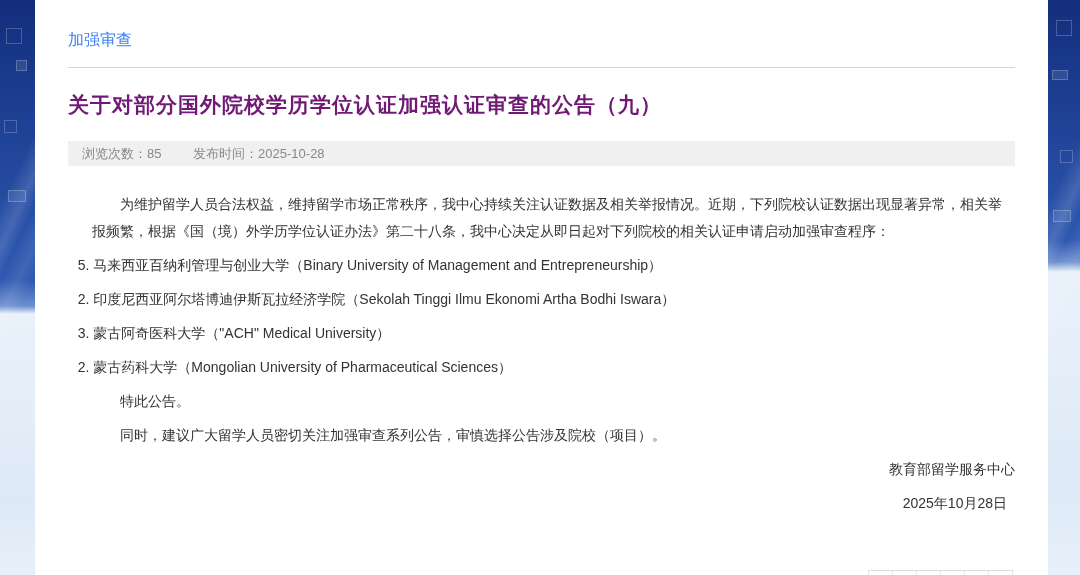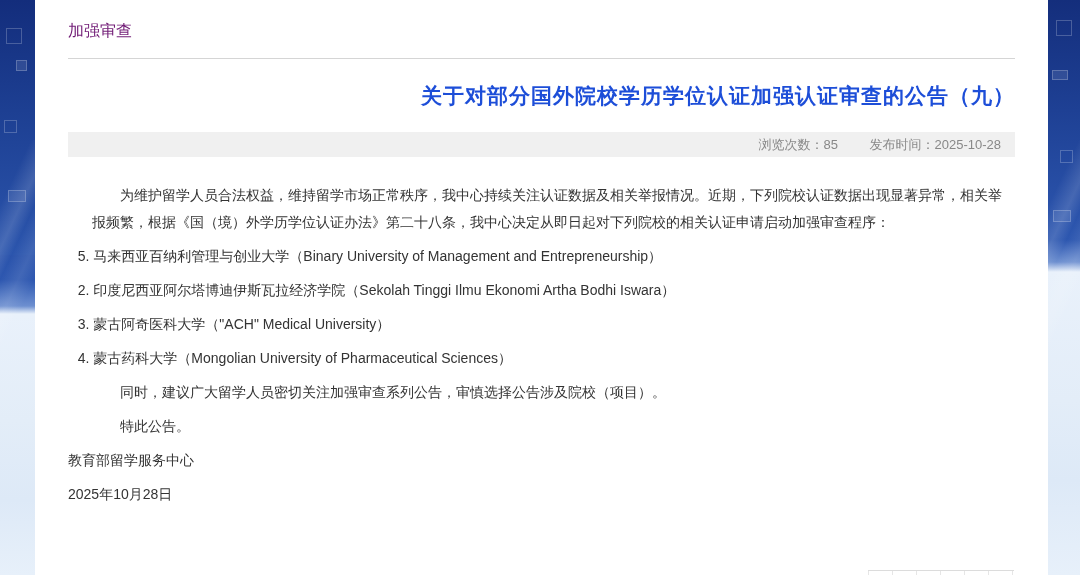--- a/index.html
+++ b/index.html
@@ -39,41 +39,41 @@
   .band-right .sq2 { left:4px; top:70px; width:14px; height:8px; }
   .band-right .sq3 { left:12px; top:150px; }
   .band-right .sq4 { left:5px; top:210px; }
 
   
   .content {
     position:absolute; left:35px; top:0; width:1013px; height:575px;
     background:#ffffff; box-sizing:border-box; padding:0 33px;
   }
 
-  .crumb { padding-top:21px; font-size:16px; color:#701a75; }
+  .crumb { padding-top:30px; font-size:16px; color:#3b82f6; }
   .divider { margin-top:16px; border-bottom:1px solid #d5d5d5; height:0; }
 
   .title {
     margin:22px 0 0 0; padding:0;
-    text-align:right; font-size:21px; font-weight:bold; color:#1d4ed8;
+    text-align:left; font-size:21px; font-weight:bold; color:#701a75;
     letter-spacing:1px; line-height:30px;
   }
 
   .meta {
     margin-top:21px; height:25px; line-height:25px;
-    background:#f0f0f0; text-align:right;
+    background:#f0f0f0; text-align:left;
     font-size:13px; color:#888888;
   }
   .meta-item { margin:0 14px; }
 
   .article { margin-top:25px; font-size:14px; color:#333333; line-height:27px; }
   .article p { margin:0 0 7px 0; padding:0; }
   .para.indent { text-indent:2em;margin-left:24px; }
   .para.school { padding-left:0.7em; }
-  .sig { margin-top:6px !important; padding-right:2px; }
+  .sig { text-align:right; margin-top:6px !important; padding-right:2px; }
   .sig.date { padding-right:8px; }
 
   .footer-ticks {
     position:absolute; left:868px; top:570px; width:146px; height:5px;
     border-top:1px solid #dcdcdc;
     background:repeating-linear-gradient(90deg, #e6e6e6 0 1px, transparent 1px 24px);
   }
 </style>
 </head>
 <body>
@@ -106,23 +106,23 @@
     <div class="meta">
       <span class="meta-item"><span>浏览次数：</span><span>85</span></span>
       <span class="meta-item"><span>发布时间：</span><span>2025-10-28</span></span>
     </div>
 
     <div class="article">
       <p class="para indent">为维护留学人员合法权益，维持留学市场正常秩序，我中心持续关注认证数据及相关举报情况。近期，下列院校认证数据出现显著异常，相关举报频繁，根据《国（境）外学历学位认证办法》第二十八条，我中心决定从即日起对下列院校的相关认证申请启动加强审查程序：</p>
       <p class="para school">5. 马来西亚百纳利管理与创业大学（Binary University of Management and Entrepreneurship）</p>
       <p class="para school">2. 印度尼西亚阿尔塔博迪伊斯瓦拉经济学院（Sekolah Tinggi Ilmu Ekonomi Artha Bodhi Iswara）</p>
       <p class="para school">3. 蒙古阿奇医科大学（"ACH" Medical University）</p>
-      <p class="para school">4. 蒙古药科大学（Mongolian University of Pharmaceutical Sciences）</p>
+      <p class="para school">2. 蒙古药科大学（Mongolian University of Pharmaceutical Sciences）</p>
+      <p class="para indent">特此公告。</p>
       <p class="para indent">同时，建议广大留学人员密切关注加强审查系列公告，审慎选择公告涉及院校（项目）。</p>
-      <p class="para indent">特此公告。</p>
       <p class="sig">教育部留学服务中心</p>
       <p class="sig date">2025年10月28日</p>
     </div>
 
   </div>
 
   <div class="footer-ticks"></div>
 
 </div>
 

